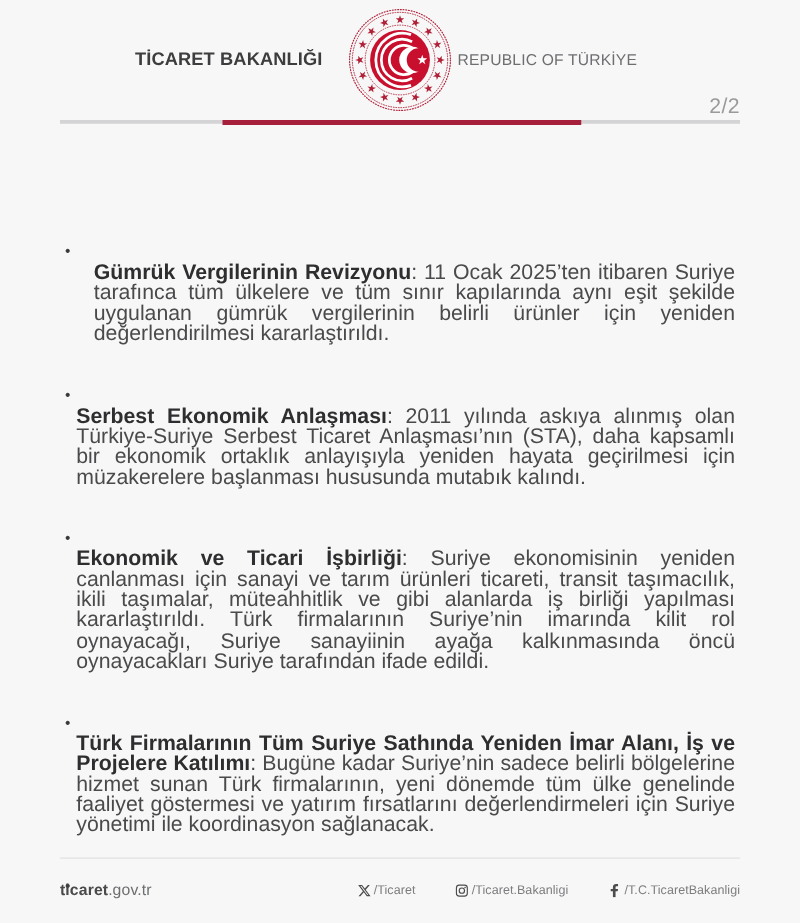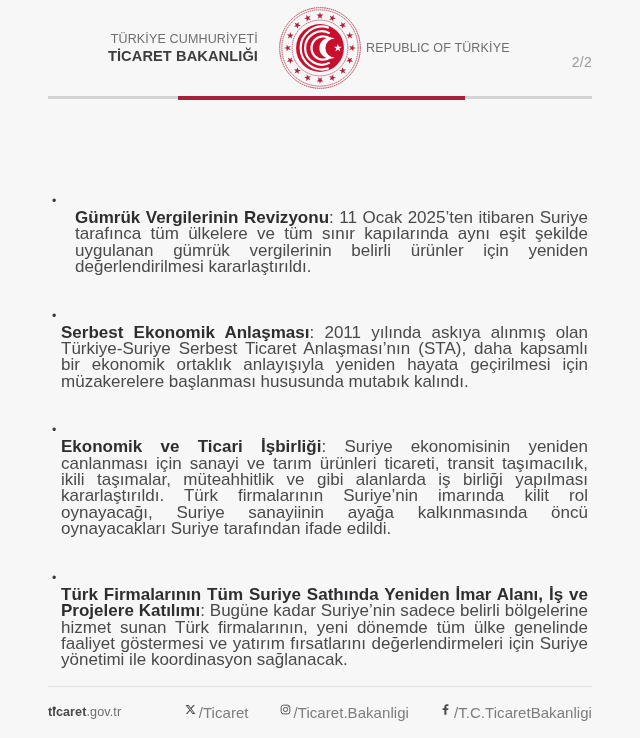--- a/index.html
+++ b/index.html
@@ -68,22 +68,22 @@
     width: 84px;
     height: 84px;
     position: relative;
   }
   .emblem svg { display: block; width: 84px; height: 84px; }
 
   
   .page-num {
     position: absolute;
     right: 48px;
-    bottom: 26px;
-    font-size: 14px;
+    bottom: 1px;
+    font-size: 17px;
     color: #9a9a9c;
     letter-spacing: 0.3px;
   }
 
   
   .divider {
     position: relative;
     height: 3px;
     margin: 0 48px;
     background: #d4d4d6;
@@ -163,23 +163,23 @@
   }
   .brand b { font-weight: 700; color: #4a4a4c; }
   .socials {
     margin-left: auto;
     display: flex;
     align-items: center;
     gap: 31px;
   }
   .social {
     display: flex;
-    align-items: flex-start;
+    align-items: flex-end;
     gap: 2px;
-    font-size: 15px;
+    font-size: 10px;
     color: #79797c;
     white-space: nowrap;
     letter-spacing: 0.05px;
   }
   .social .sicon {
     display: inline-flex;
     align-items: center;
     justify-content: center;
     width: 12px;
     height: 12px;
@@ -188,21 +188,20 @@
   .social .sicon svg { display: block; }
   .social .shandle { color: #7d7d80; }
 </style>
 </head>
 <body>
 
 <div class="header">
   <div class="header-inner">
 
     <div class="hdr-text left">
-      <div class="hdr-line1">TÜRKİYE CUMHURİYETİ</div>
       <div class="hdr-line2">TİCARET BAKANLIĞI</div>
     </div>
 
     <div class="emblem">
       <svg viewBox="0 0 100 100" xmlns="http://www.w3.org/2000/svg" aria-hidden="true">
         <defs>
           <g id="st">
             <polygon points="0,-4.3 1.0,-1.35 4.1,-1.35 1.6,0.52 2.55,3.5 0,1.66 -2.55,3.5 -1.6,0.52 -4.1,-1.35 -1.0,-1.35"></polygon>
           </g>
         </defs>

